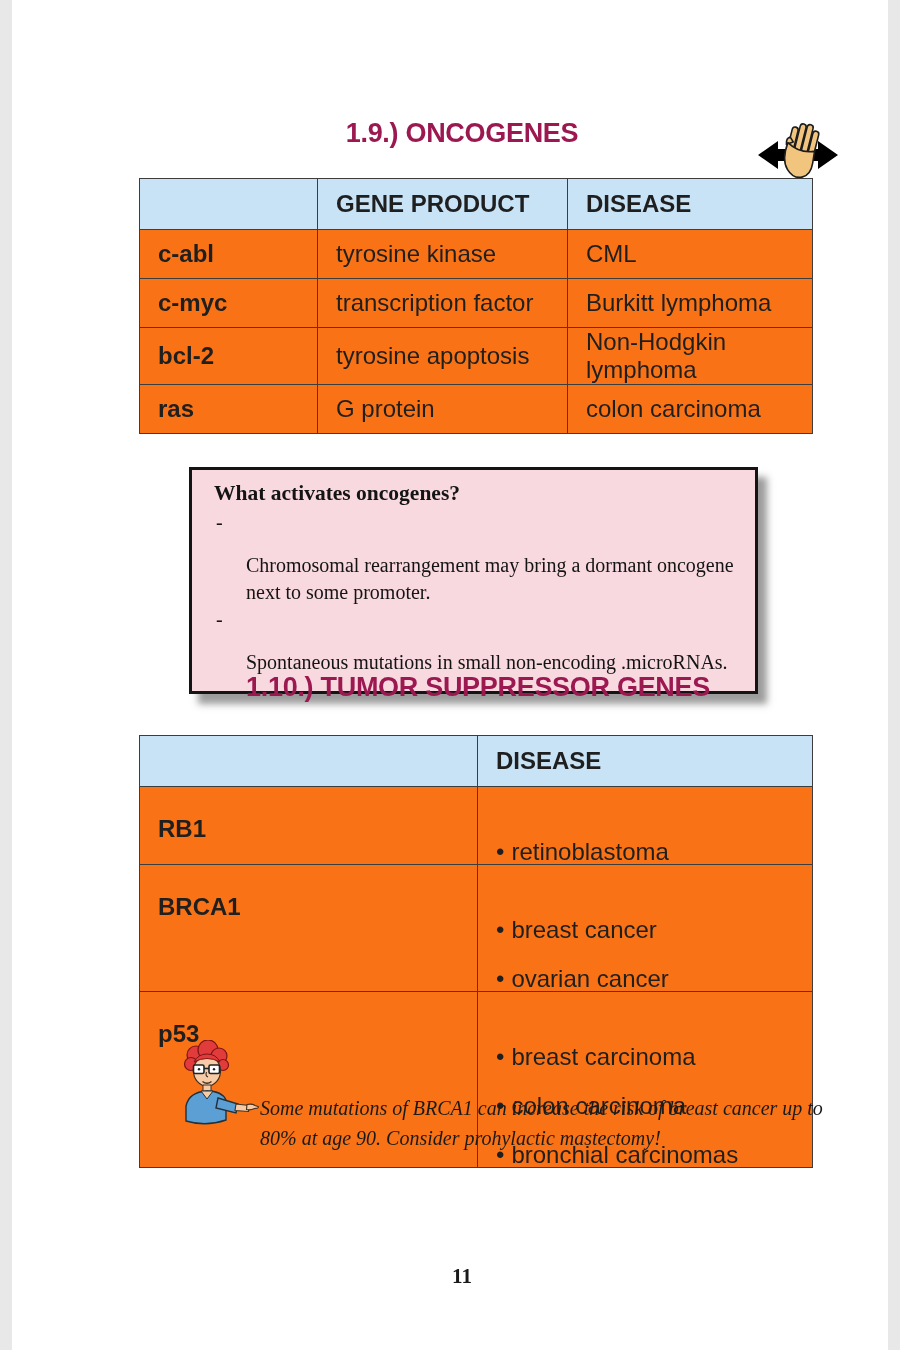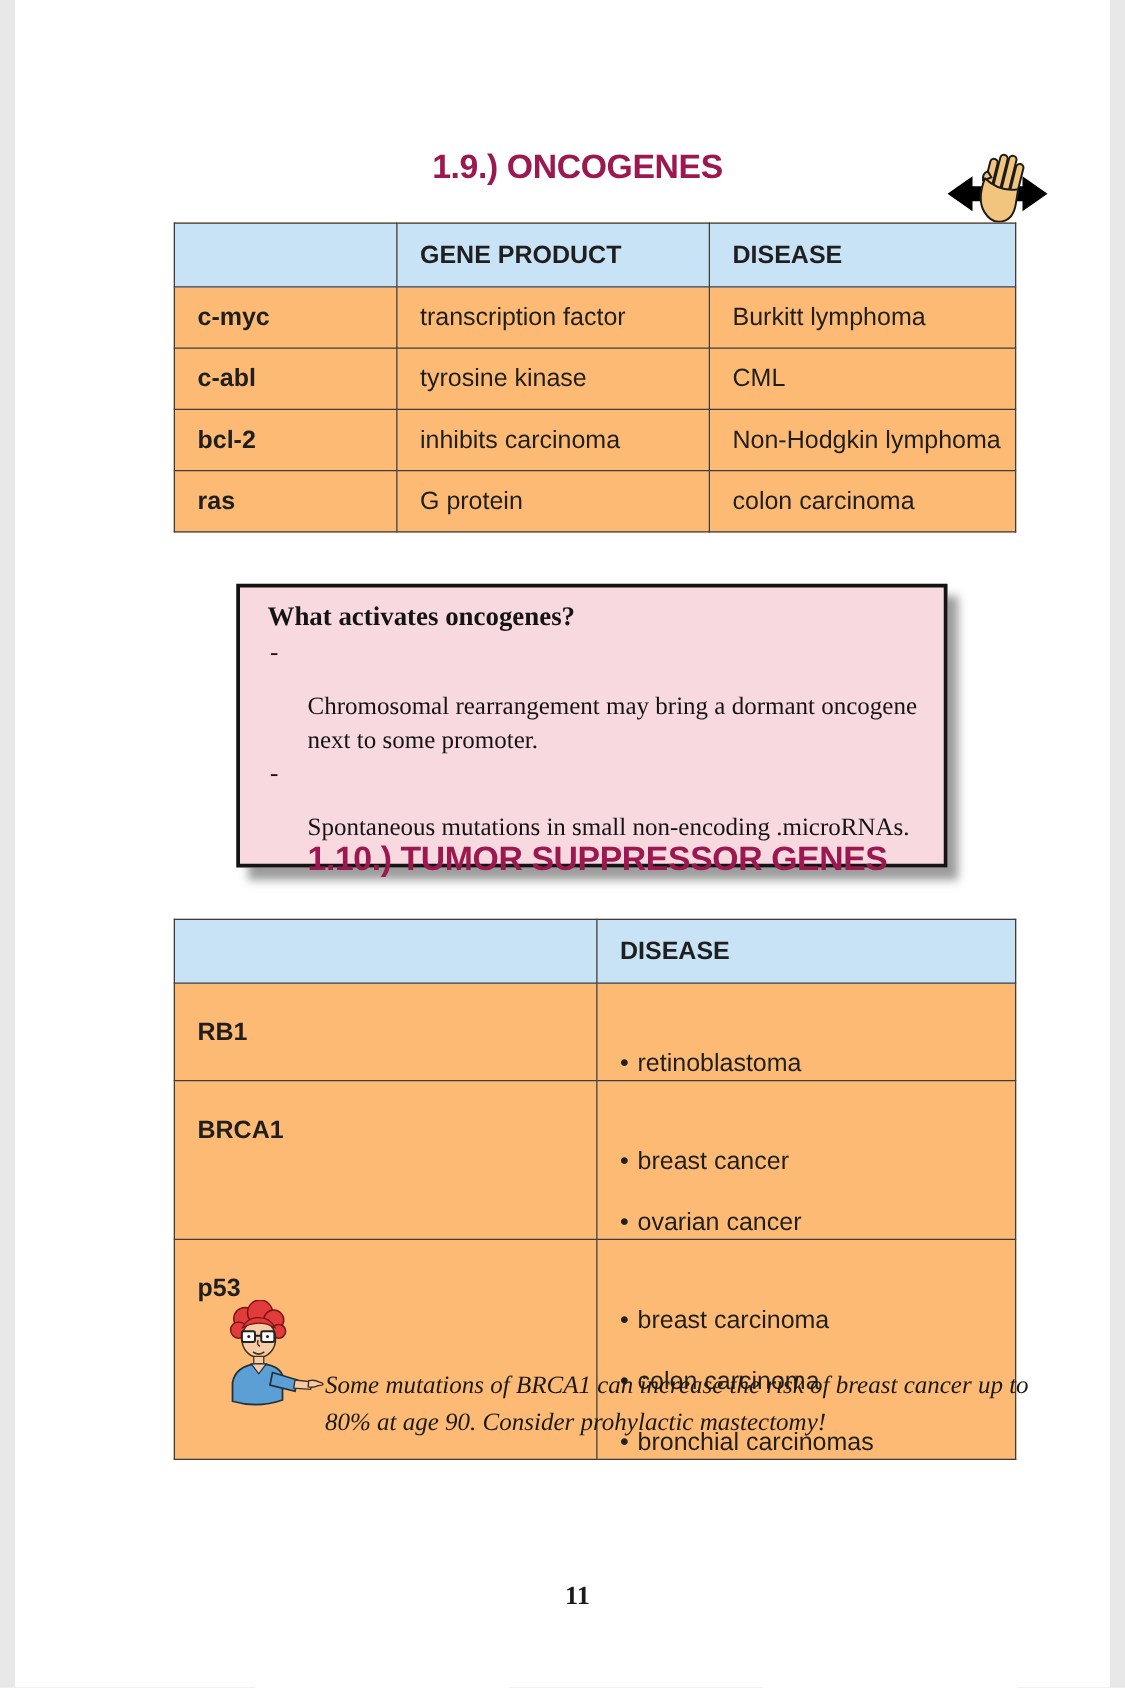--- a/index.html
+++ b/index.html
@@ -14,21 +14,21 @@
     position:absolute; left:0; width:900px; text-align:center;
     color:#9b1950; font-weight:bold; font-size:27px; letter-spacing:-0.3px;
     font-family:"Liberation Sans", sans-serif;
   }
   #title-oncogenes { top:118px; }
   #title-tsg { top:672px;padding-left:16px; }
 
   
   table.data-table {
     position:absolute; border-collapse:collapse; table-layout:fixed;
-    font-size:20px; color:#1f1f1f; background:#fdba74;
+    font-size:24px; color:#1f1f1f; background:#f97316;
   }
   .data-table th, .data-table td {
     border:1.6px solid #3d3d3d; padding:0 8px 0 18px;
     text-align:left; font-weight:normal;
   }
   .data-table th {
     background:#c9e3f6; font-weight:bold; height:50px; vertical-align:middle;
   }
   #table-oncogenes { left:127px; top:178px; width:673px; }
   #table-oncogenes td { height:48px; vertical-align:middle; }
@@ -98,32 +98,32 @@
         <col style="width:250px">
         <col style="width:245px">
       </colgroup>
     <tbody>
         <tr>
       <th></th>
       <th>GENE PRODUCT</th>
       <th>DISEASE</th>
     </tr>
     <tr>
+      <td class="gene-cell">c-abl</td>
+      <td>tyrosine kinase</td>
+      <td>CML</td>
+    </tr>
+    <tr>
       <td class="gene-cell">c-myc</td>
       <td>transcription factor</td>
       <td>Burkitt lymphoma</td>
     </tr>
     <tr>
-      <td class="gene-cell">c-abl</td>
-      <td>tyrosine kinase</td>
-      <td>CML</td>
-    </tr>
-    <tr>
       <td class="gene-cell">bcl-2</td>
-      <td>inhibits carcinoma</td>
+      <td>tyrosine apoptosis</td>
       <td>Non-Hodgkin lymphoma</td>
     </tr>
     <tr>
       <td class="gene-cell">ras</td>
       <td>G protein</td>
       <td>colon carcinoma</td>
     </tr>
   </tbody>
     </table>
 

